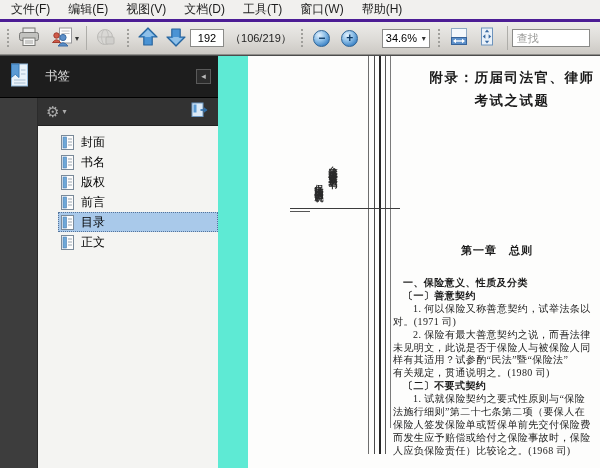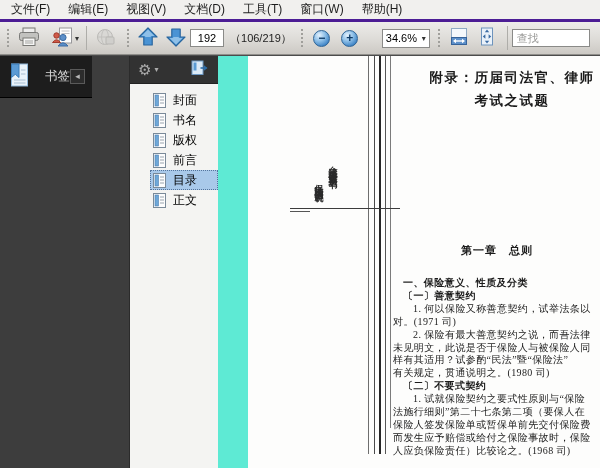--- a/index.html
+++ b/index.html
@@ -36,21 +36,21 @@
              display:flex; align-items:center; justify-content:space-between;
              padding:0 3px; font-size:11px; margin-left:18px; }
   .search-input { width:78px; height:18px; border:1px solid #8a8a88; background:#fff;
                   font-size:11px; padding:8px 4px; font-family:"Liberation Sans",sans-serif; }
   .search-input::placeholder { color:#9a9a98; }
 
   
   .content { display:flex; height:413px; border-top:1px solid #4c4c4c; }
 
   
-  .sidebar { width:218px; display:flex; flex-direction:row; background:#3d3d3d; flex:none; }
+  .sidebar { width:218px; display:flex; flex-direction:column; background:#3d3d3d; flex:none; }
   .panel-header { height:42px; background:#1d1d1d; display:flex; align-items:center;
                   padding:0 7px; border-bottom:1px solid #000; }
   .panel-title { color:#d9d9d9; font-size:12.5px; margin-left:14px; flex:1; }
   .collapse-btn { width:15px; height:15px; background:#2c2c2c; border:1px solid #5a5a5a;
                   color:#b9b9b9; font-size:9px; line-height:12px; text-align:center; }
   .panel-body { flex:1; display:flex; min-height:0; }
   .nav-strip { width:38px; background:#3d3d3d; border-right:1px solid #2b2b2b; flex:none; }
   .panel-main { flex:1; display:flex; flex-direction:column; min-width:0; }
   .panel-toolbar { height:28px; background:#323232; display:flex; align-items:center;
                    padding:0 8px; border-bottom:1px solid #222; }

